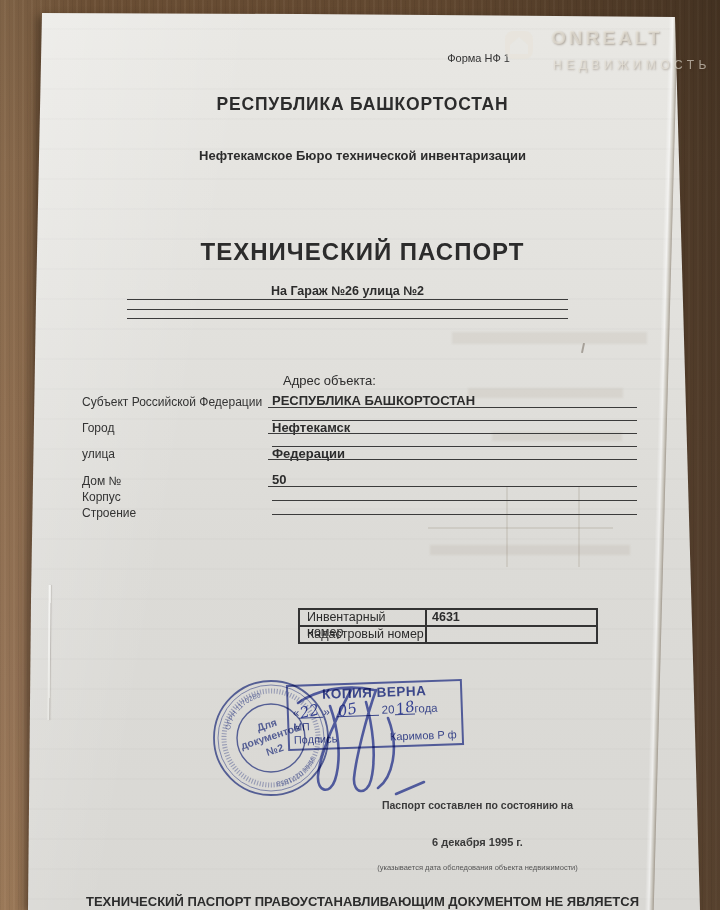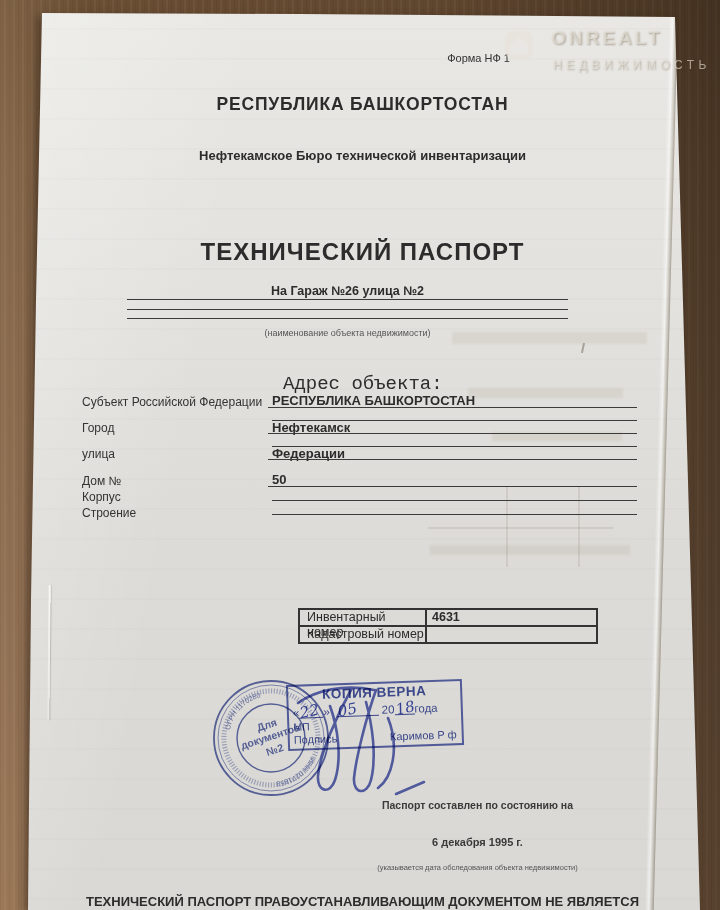--- a/index.html
+++ b/index.html
@@ -35,21 +35,21 @@
   .ctr{text-align:center;}
   .b{font-weight:bold;}
   .rule{position:absolute;height:1.4px;background:#3b3b3b;}
 
   .form-code{left:430px;top:52px;width:80px;text-align:right;font-size:11px;color:#333;}
   .republic{left:75px;right:70px;top:94px;font-size:17.5px;letter-spacing:.8px;}
   .bureau{left:75px;right:70px;top:148px;font-size:13px;}
   .doc-title{left:75px;right:70px;top:238px;font-size:24px;letter-spacing:1px;}
   .object-name{left:127px;width:441px;top:284px;font-size:12.5px;}
   .object-caption{left:127px;width:441px;top:328px;font-size:9px;color:#555;}
-  .addr-header{left:283px;top:373px;font-size:19px;font-family:Liberation Mono, monospace;}
+  .addr-header{left:283px;top:373px;font-size:13px;}
 
   .lbl{position:absolute;left:82px;font-size:12px;color:#333;}
   .val{position:absolute;left:272px;font-size:13px;font-weight:bold;}
 
   
   .num-table{position:absolute;left:298px;top:608px;width:296px;border:2px solid #333;}
   .num-row{display:flex;height:15px;line-height:15px;font-size:12.5px;}
   .num-row + .num-row{border-top:2px solid #333;}
   .num-row .nl{width:118px;border-right:2px solid #333;padding-left:7px;font-weight:500;}
   .num-row .nv{flex:1;padding-left:5px;font-weight:bold;}
@@ -121,21 +121,20 @@
 
   <div class="abs form-code">Форма НФ 1</div>
   <div class="abs ctr b republic">РЕСПУБЛИКА БАШКОРТОСТАН</div>
   <div class="abs ctr b bureau">Нефтекамское Бюро технической инвентаризации</div>
   <div class="abs ctr b doc-title">ТЕХНИЧЕСКИЙ ПАСПОРТ</div>
   <div class="abs ctr b object-name">На Гараж №26 улица №2</div>
 
   <div class="rule" style="left:127px;top:299px;width:441px;"></div>
   <div class="rule" style="left:127px;top:309px;width:441px;"></div>
   <div class="rule" style="left:127px;top:318px;width:441px;"></div>
-  <div class="abs ctr object-caption">(наименование объекта недвижимости)</div>
 
   <div class="abs addr-header">Адрес объекта:</div>
 
   <div class="lbl" style="top:395px;">Субъект Российской Федерации</div>
   <div class="val" style="top:393px;">РЕСПУБЛИКА БАШКОРТОСТАН</div>
   <div class="rule" style="left:268px;top:407px;width:369px;"></div>
   <div class="rule" style="left:272px;top:420px;width:365px;"></div>
 
   <div class="lbl" style="top:421px;">Город</div>
   <div class="val" style="top:420px;">Нефтекамск</div>

